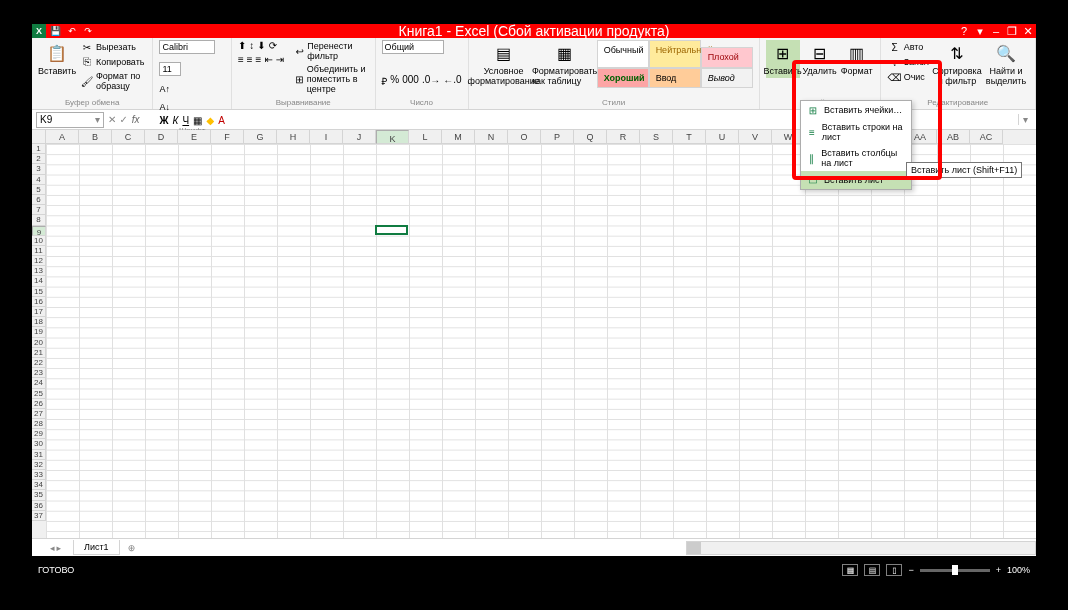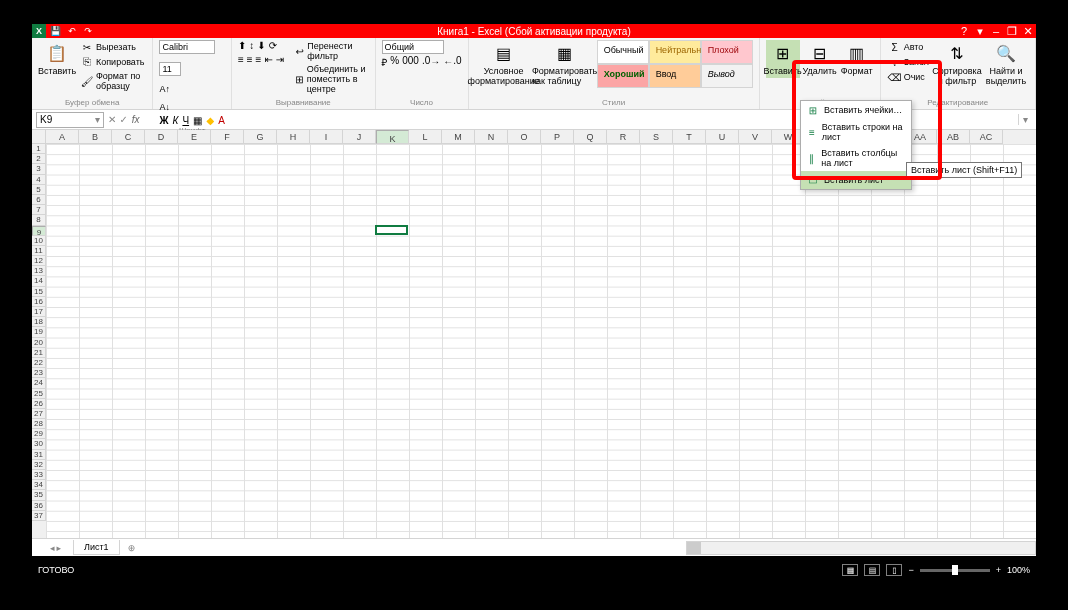--- a/index.html
+++ b/index.html
@@ -2,21 +2,21 @@
 <html><head>
 <meta charset="utf-8">
 <style>
 * { box-sizing: border-box; margin: 0; padding: 0; font-family: "Segoe UI", Arial, sans-serif; }
 body { background: #000; width: 1068px; height: 610px; overflow: hidden; }
 .app { position: absolute; left: 32px; top: 24px; width: 1004px; height: 560px; background: #fff; display: flex; flex-direction: column; font-size: 10px; }
 .titlebar { height: 14px; background: #ff0000; display: flex; align-items: center; position: relative; color: #fff; }
 .titlebar .excel-icon { width: 14px; height: 14px; background: #107c41; color: #fff; display: flex; align-items: center; justify-content: center; font-weight: bold; font-size: 9px; }
 .titlebar .qat { display:flex; gap:4px; margin-left:4px; }
 .titlebar .qat span { width:12px; height:12px; display:flex; align-items:center; justify-content:center; font-size:9px; color:#fff; }
-.titlebar .title { position: absolute; left: 50%; transform: translateX(-50%); font-size: 10px; }
+.titlebar .title { position: absolute; left: 50%; transform: translateX(-50%); font-size: 14px; }
 .titlebar .win { position: absolute; right: 0; display: flex; }
 .titlebar .win span { width: 16px; text-align: center; font-size: 11px; }
 .tabs { height: 18px; background: #fff; display: flex; align-items: flex-end; border-bottom: 1px solid #d4d4d4; }
 .tabs .tab { padding: 3px 8px; font-size: 10px; color: #444; text-transform: uppercase; }
 .tabs .tab.file { background: #107c41; color: #fff; }
 .tabs .tab.active { background: #fff; color: #107c41; border: 1px solid #d4d4d4; border-bottom: 1px solid #fff; margin-bottom: -1px; }
 .tabs .signin { margin-left: auto; padding: 3px 6px; font-size: 9px; color: #444; }
 .ribbon { height: 72px; background: #f5f5f5; border-bottom: 1px solid #d4d4d4; display: flex; }
 .rgroup { border-right: 1px solid #e0e0e0; padding: 2px 6px; display: flex; flex-direction: column; position: relative; }
 .rgroup .glabel { font-size: 8px; color: #888; text-align: center; margin-top: auto; }
@@ -25,21 +25,21 @@
 .rbtn-large .ico { width: 22px; height: 22px; display: flex; align-items: center; justify-content: center; font-size: 16px; }
 .rbtn-small { display: flex; align-items: center; gap: 3px; font-size: 9px; padding: 1px 2px; }
 .rbtn-small .ico { width: 12px; height: 12px; display: flex; align-items: center; justify-content: center; font-size: 10px; }
 .stack { display: flex; flex-direction: column; gap: 1px; }
 .sel { border: 1px solid #adadad; background: #fff; font-size: 9px; padding: 1px 2px; }
 .font-sel { width: 56px; }
 .size-sel { width: 22px; }
 .style-cell { border: 1px solid #d4d4d4; padding: 4px 6px; font-size: 9px; min-width: 52px; }
 .style-normal { background: #fff; }
 .style-neutral { background: #ffeb9c; color: #9c6500; }
-.style-bad { background: #ffc7ce; color: #9c0006; }
+.style-bad { background: #ffc7ce; color: #9c0006; margin-top: 7px; }
 .style-good { background: #fca5a5; color: #006100; font-weight: bold; }
 .style-input { background: #ffcc99; }
 .style-output { background: #f2f2f2; font-style: italic; }
 .namebox-row { height: 20px; border-bottom: 1px solid #d4d4d4; display: flex; align-items: center; padding: 0 4px; gap: 4px; }
 .namebox { border: 1px solid #adadad; background: #fff; width: 68px; height: 16px; font-size: 10px; padding: 0 3px; display:flex; align-items:center; justify-content:space-between;}
 .fx-icons { display:flex; gap:3px; color:#888; font-size:10px; }
 .fx { font-style: italic; color: #666; font-size: 10px; }
 .fbar { flex: 1; height: 16px; border: none; font-size: 10px; }
 .fbar-exp { border-left:1px solid #d4d4d4; padding:0 4px; color:#888; }
 .grid-area { flex: 1; display: flex; overflow: hidden; position: relative; }
@@ -166,21 +166,21 @@
           <div class="rbtn-small">
               <span class="ico">⊞</span>
               <span>Объединить и поместить в центре</span>
             </div>
         </div>
       </div>
       <div class="glabel">Выравнивание</div>
     </div>
 
     <div class="rgroup">
-      <div class="gtop" style="flex-direction:column; gap:1px;">
+      <div class="gtop" style="flex-direction:column; gap:20px;">
         <div class="sel" style="width:62px;">Общий</div>
         <div style="display:flex; gap:3px; font-size:10px;">
           <span>₽</span>
           <span>%</span>
           <span>000</span>
           <span>.0→</span>
           <span>←.0</span>
         </div>
       </div>
       <div class="glabel">Число</div>

